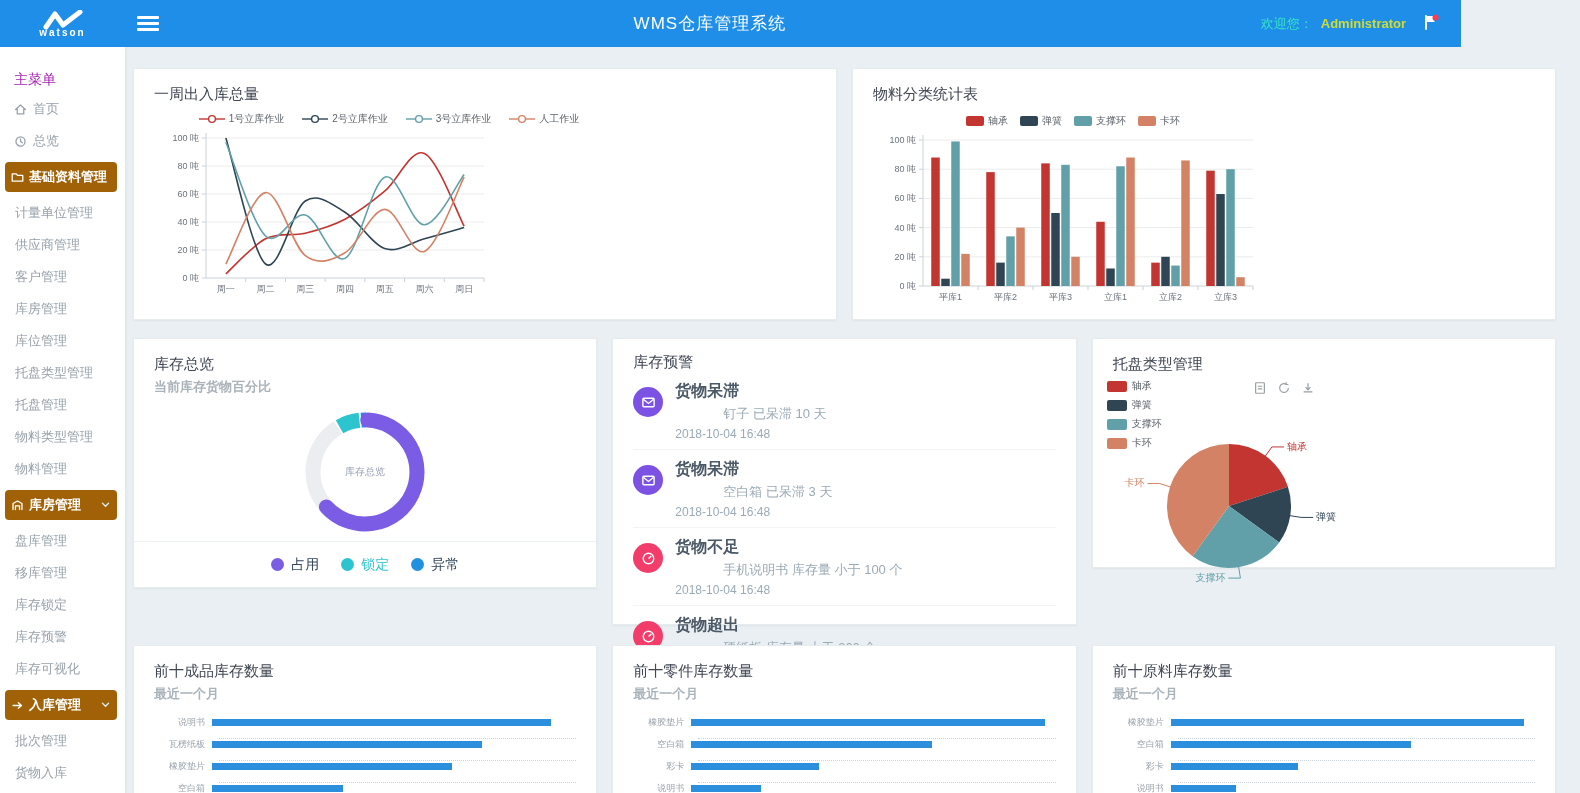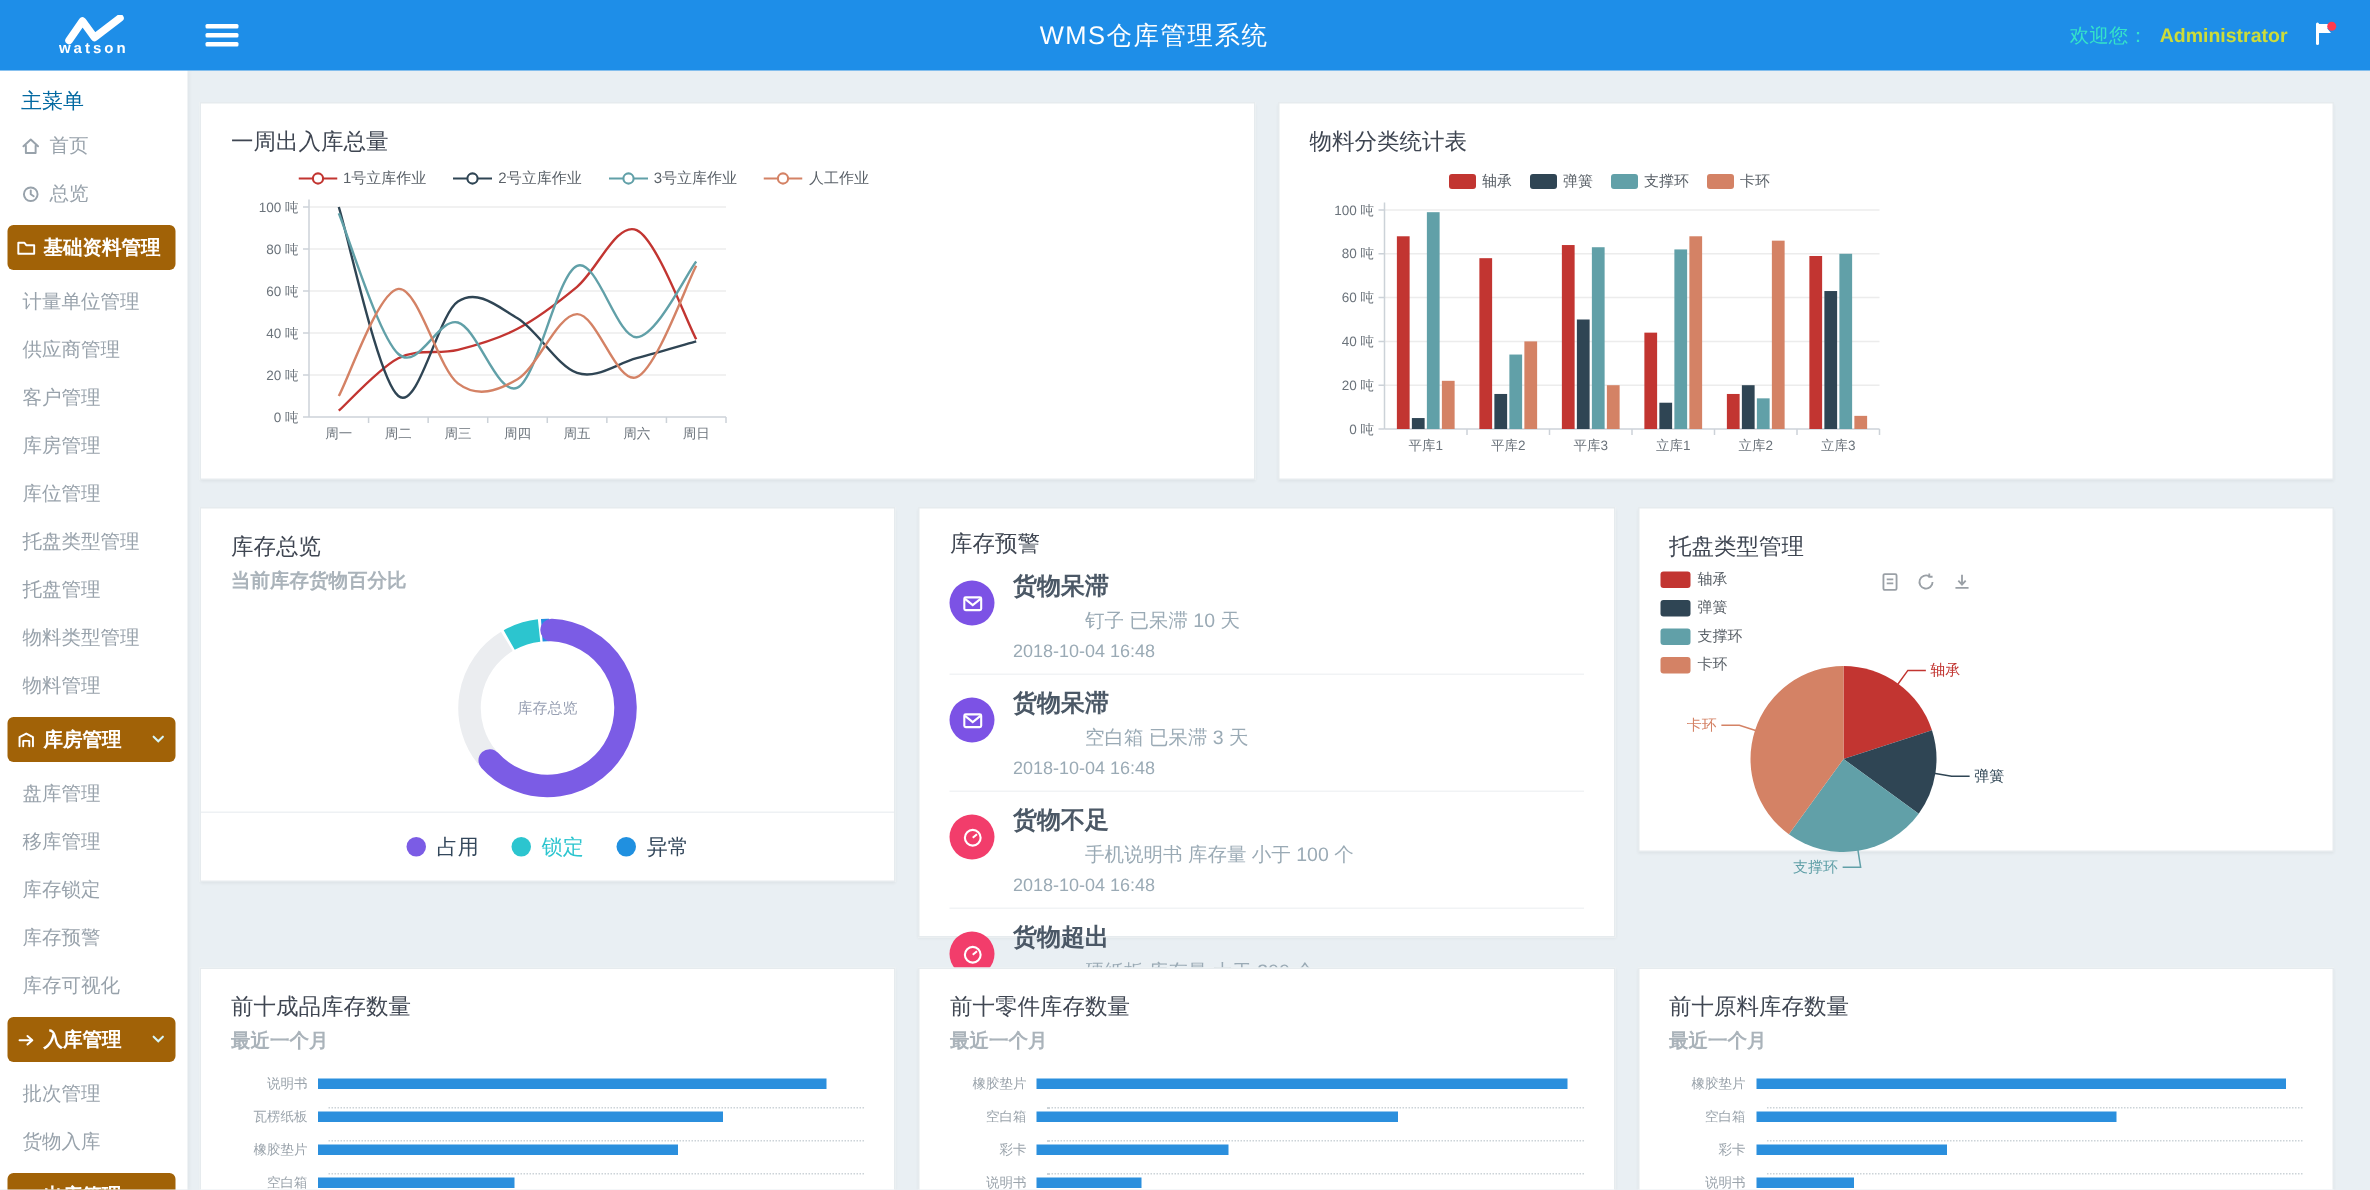--- a/index.html
+++ b/index.html
@@ -1,36 +1,36 @@
 <!DOCTYPE html>
 <html><head>
 <meta charset="utf-8">
 <style>
   * { margin:0; padding:0; box-sizing:border-box; }
   html,body { width:1580px; height:793px; overflow:hidden;
     font-family:"Liberation Sans","DejaVu Sans",sans-serif; background:#e9eff3; }
 
   
-  .topbar { position:absolute; left:0; top:0; width:1580px; height:47px;
+  .topbar { position:absolute; left:0; top:0; width:1461px; height:47px;
     background:#1e8ee8; display:flex; align-items:center; z-index:10; }
   .brand { width:125px; height:47px; display:flex; flex-direction:column;
     align-items:center; justify-content:center; color:#fff; }
   .brand-word { font-size:10px; font-weight:bold; letter-spacing:2px; margin-top:-3px; }
   .burger { width:22px; margin-left:12px; cursor:pointer; }
   .burger div { height:3px; background:#fff; margin:3px 0; border-radius:1px; }
   .topbar-title { flex:1; text-align:center; color:#fff; font-size:17px; letter-spacing:1px; }
   .user-area { display:flex; align-items:center; gap:8px; margin-right:22px; font-size:13px; }
   .welcome { color:#35e3c9; }
   .username { color:#cddc39; font-weight:bold; }
   .flag-wrap { position:relative; margin-left:8px; cursor:pointer; }
 
   
   .sidebar { position:absolute; left:0; top:47px; width:125px; height:746px;
     background:#fff; overflow:hidden; box-shadow:1px 0 3px rgba(0,0,0,.05); }
-  .side-section { color:#0369a1; font-size:14px; padding:12px 0 4px 14px; }
+  .side-section { color:#a21caf; font-size:14px; padding:12px 0 4px 14px;margin-top:12px; }
   .side-item, .side-sub { display:flex; align-items:center; gap:6px; color:#98a2ab;
     font-size:13px; padding:7px 0 7px 14px; cursor:pointer; white-space:nowrap; }
   .side-sub { padding-left:15px; }
   .side-item svg { flex:0 0 auto; }
   .side-group { display:flex; align-items:center; gap:5px; background:#a16207; color:#fff;
     font-size:13px; font-weight:bold; margin:5px 8px 5px 5px; padding:6px 6px;
     border-radius:4px; cursor:pointer; white-space:nowrap; }
   .side-group .chev { margin-left:auto; }
 
   

